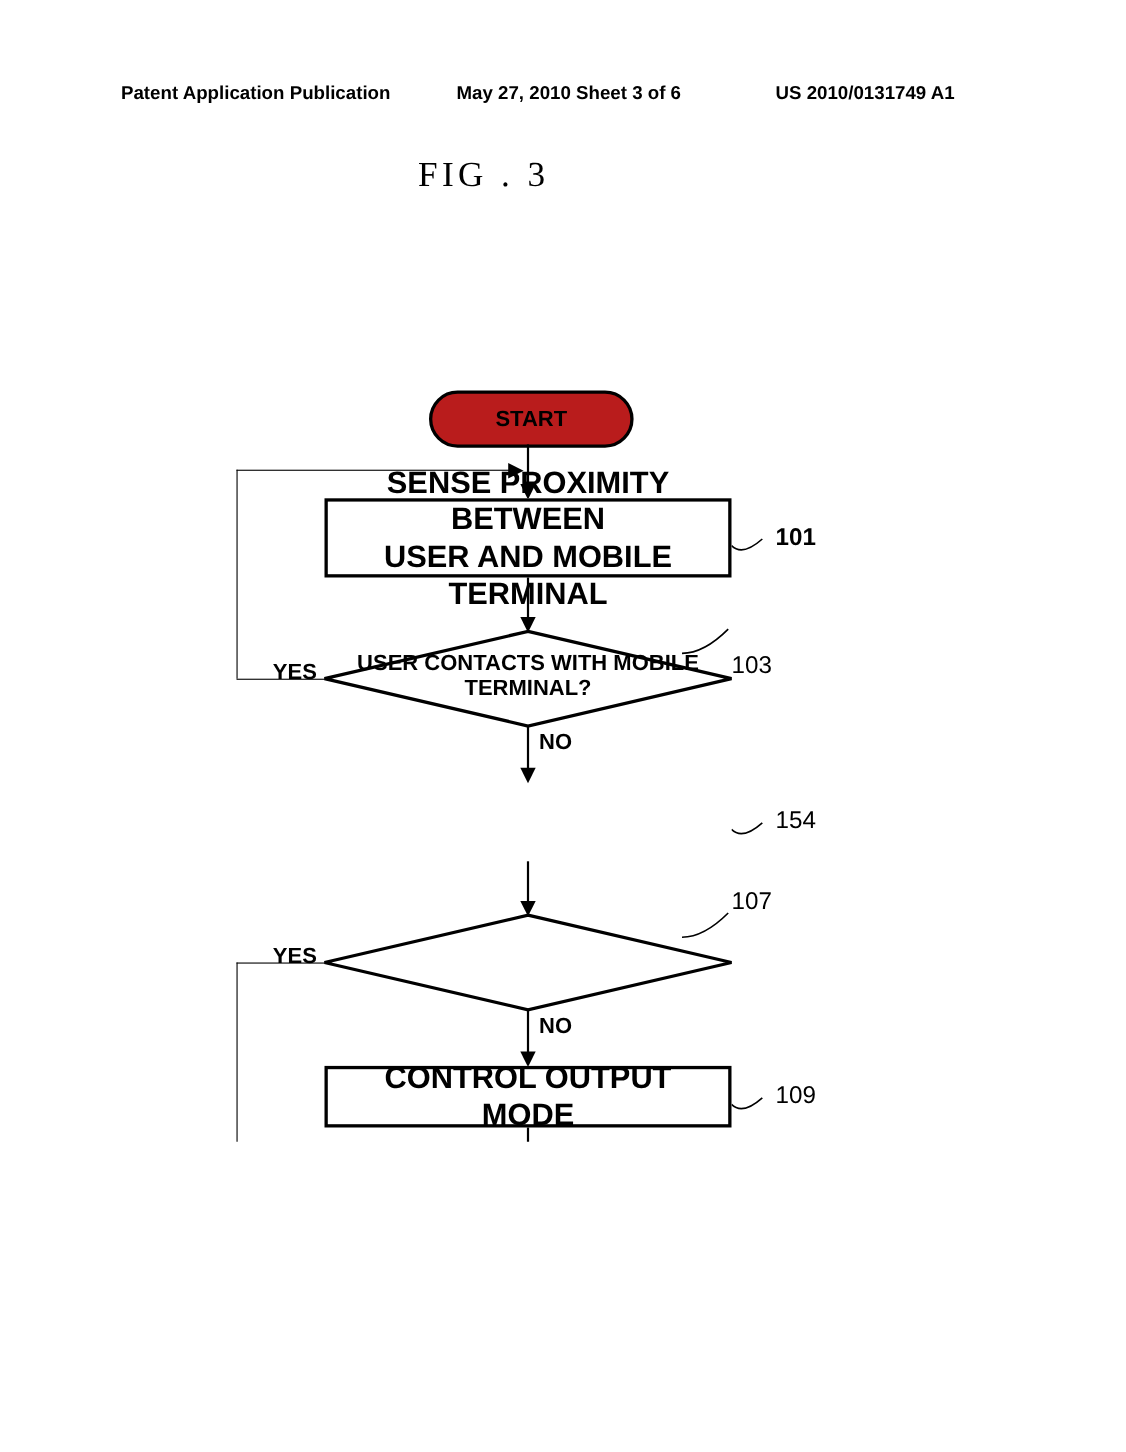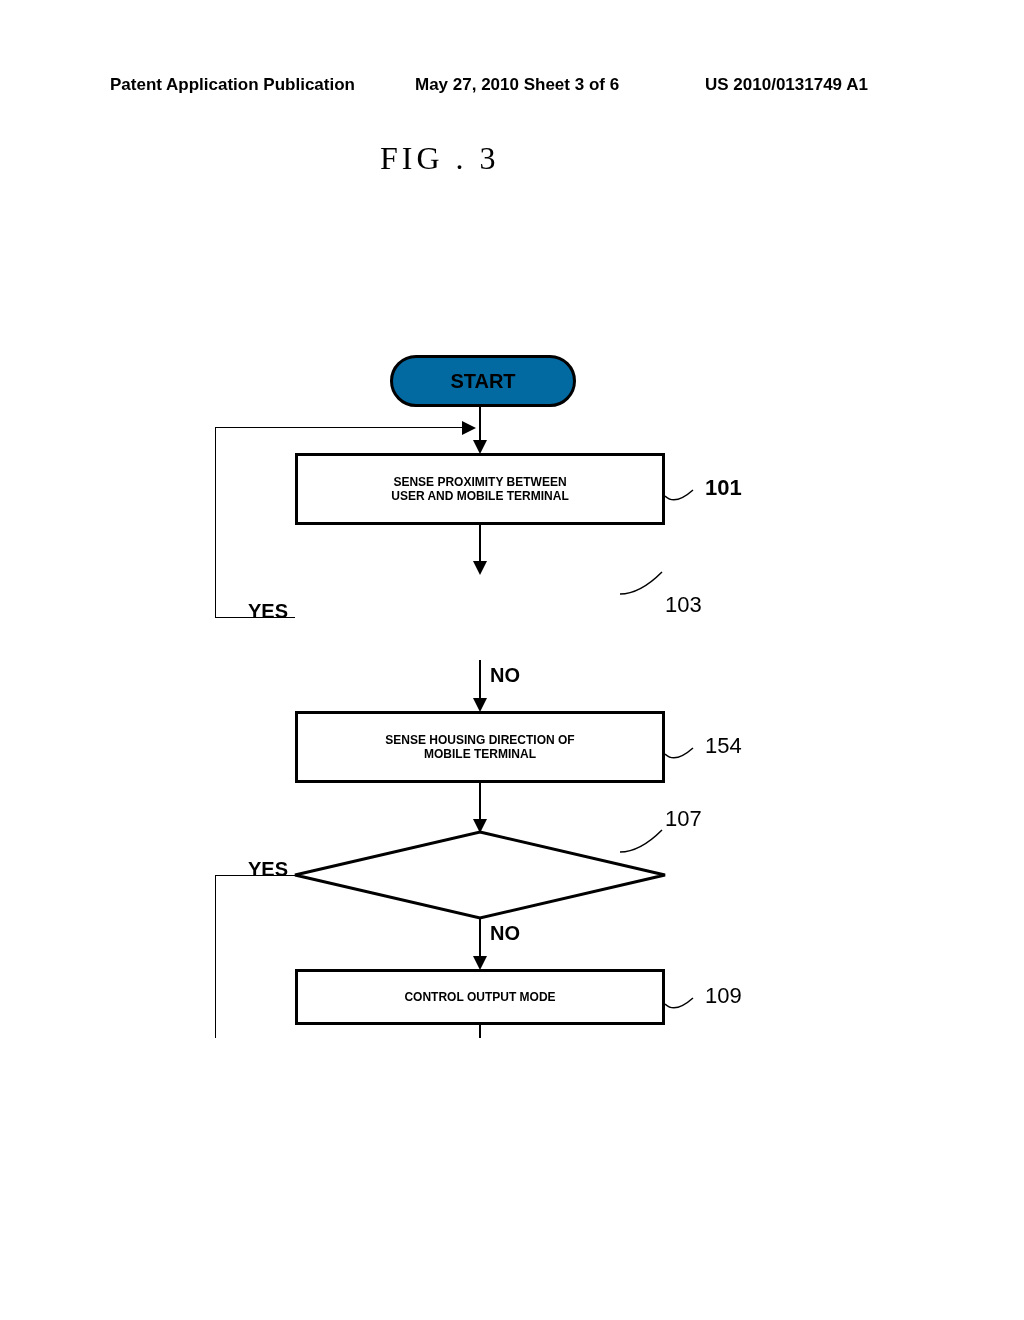--- a/index.html
+++ b/index.html
@@ -32,32 +32,32 @@
   .terminal {
     position: absolute;
     border: 3px solid #000;
     border-radius: 999px;
     height: 46px;
     display: flex;
     align-items: center;
     justify-content: center;
     font-weight: bold;
     font-size: 20px;
-    background: #0369a1;
+    background: #b91c1c;
   }
   .box {
     position: absolute;
     border: 3px solid #000;
     background: #fff;
     display: flex;
     align-items: center;
     justify-content: center;
     text-align: center;
     font-weight: bold;
-    font-size: 12px;
+    font-size: 28px;
     line-height: 1.2;
     padding: 4px 8px;
     box-sizing: border-box;
   }
   
   .diamond-wrap {
     position: absolute;
   }
   .diamond-wrap svg {
     position: absolute;
@@ -126,39 +126,42 @@
   </div>
 
   <svg class="leader" style="left:665px; top:486px;" width="40" height="20">
       <path d="M0 10 Q10 20 28 4" stroke="#000" stroke-width="1.5" fill="none"></path>
     </svg>
   <div class="ref" style="left:705px; top:475px;font-weight:bold;">101</div>
 
   <div class="vline" style="left:479px; top:525px; height:40px;"></div>
   <div class="arrowdown" style="left:473px; top:561px;"></div>
 
+  <div class="diamond-wrap" style="left:295px; top:574px; width:370px; height:86px;">
+    <svg width="370" height="86">
+        <polygon points="185,0 370,43 185,86 0,43" fill="#fff" stroke="#000" stroke-width="3"></polygon>
+      </svg>
+    <div class="diamond-text" style="top:18px;">USER CONTACTS
+WITH MOBILE TERMINAL?</div>
+  </div>
   <div class="ref" style="left:665px; top:548px;margin-top:44px;">103</div>
   <svg class="leader" style="left:620px; top:570px;" width="48" height="26">
       <path d="M0 24 Q20 24 42 2" stroke="#000" stroke-width="1.5" fill="none"></path>
     </svg>
 
   <div class="label" style="left:248px; top:600px;">YES</div>
   <div class="thinline-h" style="left:215px; top:617px; width:80px;"></div>
   <div class="thinline-v" style="left:215px; top:427px; height:190px;"></div>
   <div class="thinline-h" style="left:215px; top:427px; width:250px;"></div>
   <div class="arrowright" style="left:462px; top:421px;"></div>
 
   <div class="label" style="left:490px; top:664px;">NO</div>
   <div class="vline" style="left:479px; top:660px; height:42px;"></div>
   <div class="arrowdown" style="left:473px; top:698px;"></div>
 
-  <div class="box" style="left:295px; top:711px; width:370px; height:72px;">
-    <span style="white-space:pre-line">SENSE HOUSING DIRECTION OF
-MOBILE TERMINAL</span>
-  </div>
   <svg class="leader" style="left:665px; top:744px;" width="40" height="20">
       <path d="M0 10 Q10 20 28 4" stroke="#000" stroke-width="1.5" fill="none"></path>
     </svg>
   <div class="ref" style="left:705px; top:733px;">154</div>
 
   <div class="vline" style="left:479px; top:783px; height:40px;"></div>
   <div class="arrowdown" style="left:473px; top:819px;"></div>
 
   <div class="diamond-wrap" style="left:295px; top:832px; width:370px; height:86px;">
     <svg width="370" height="86">

